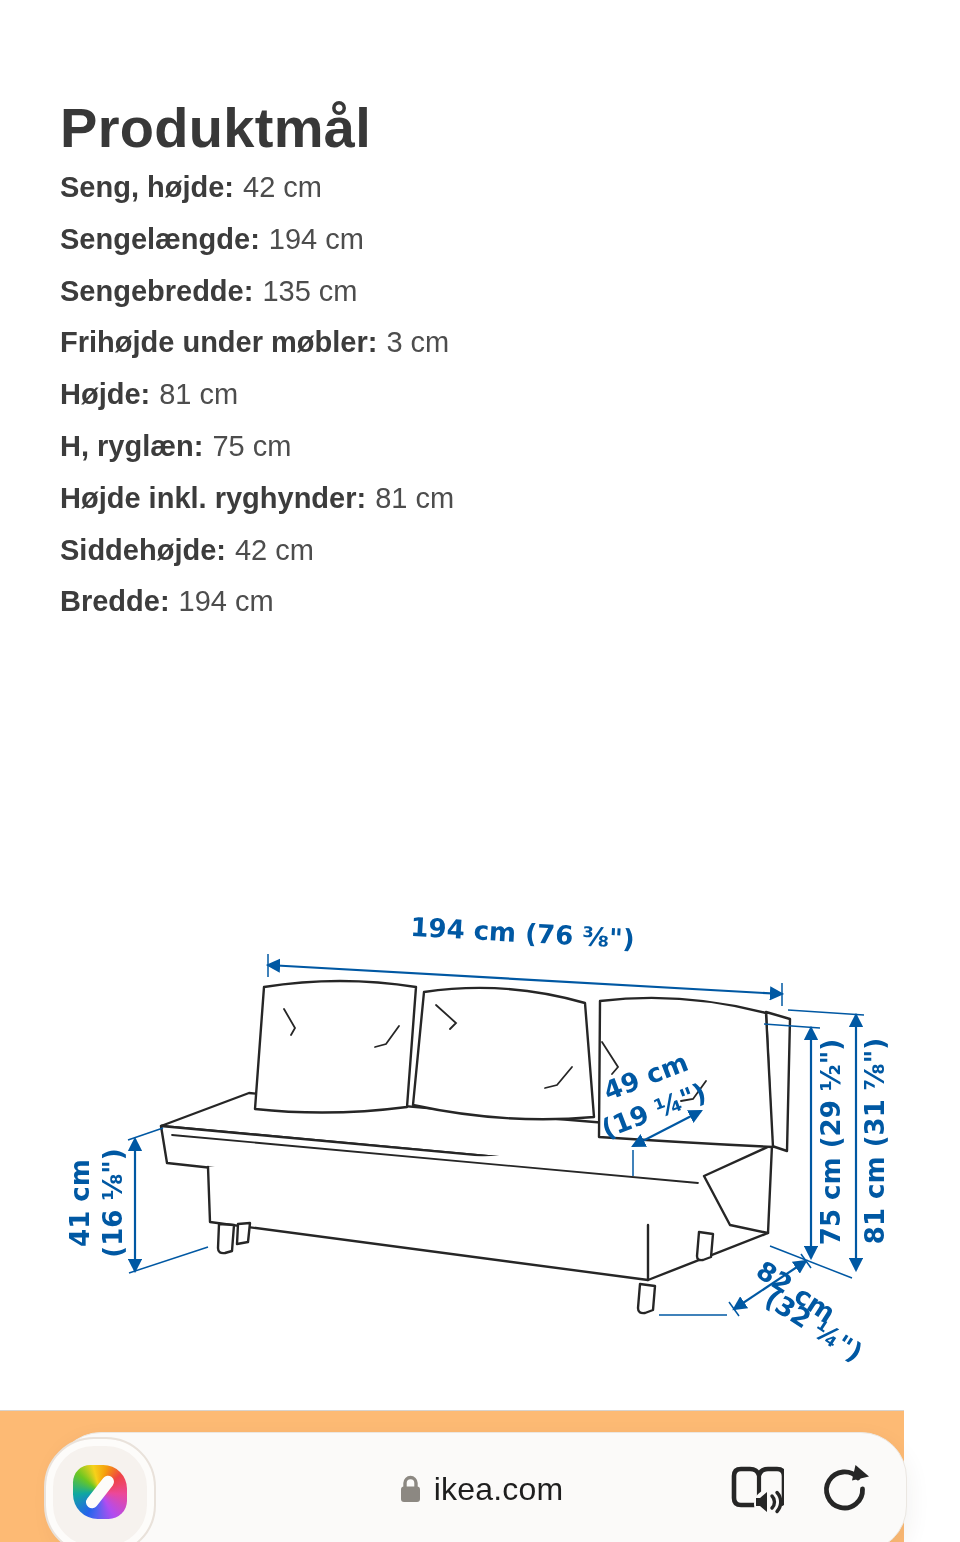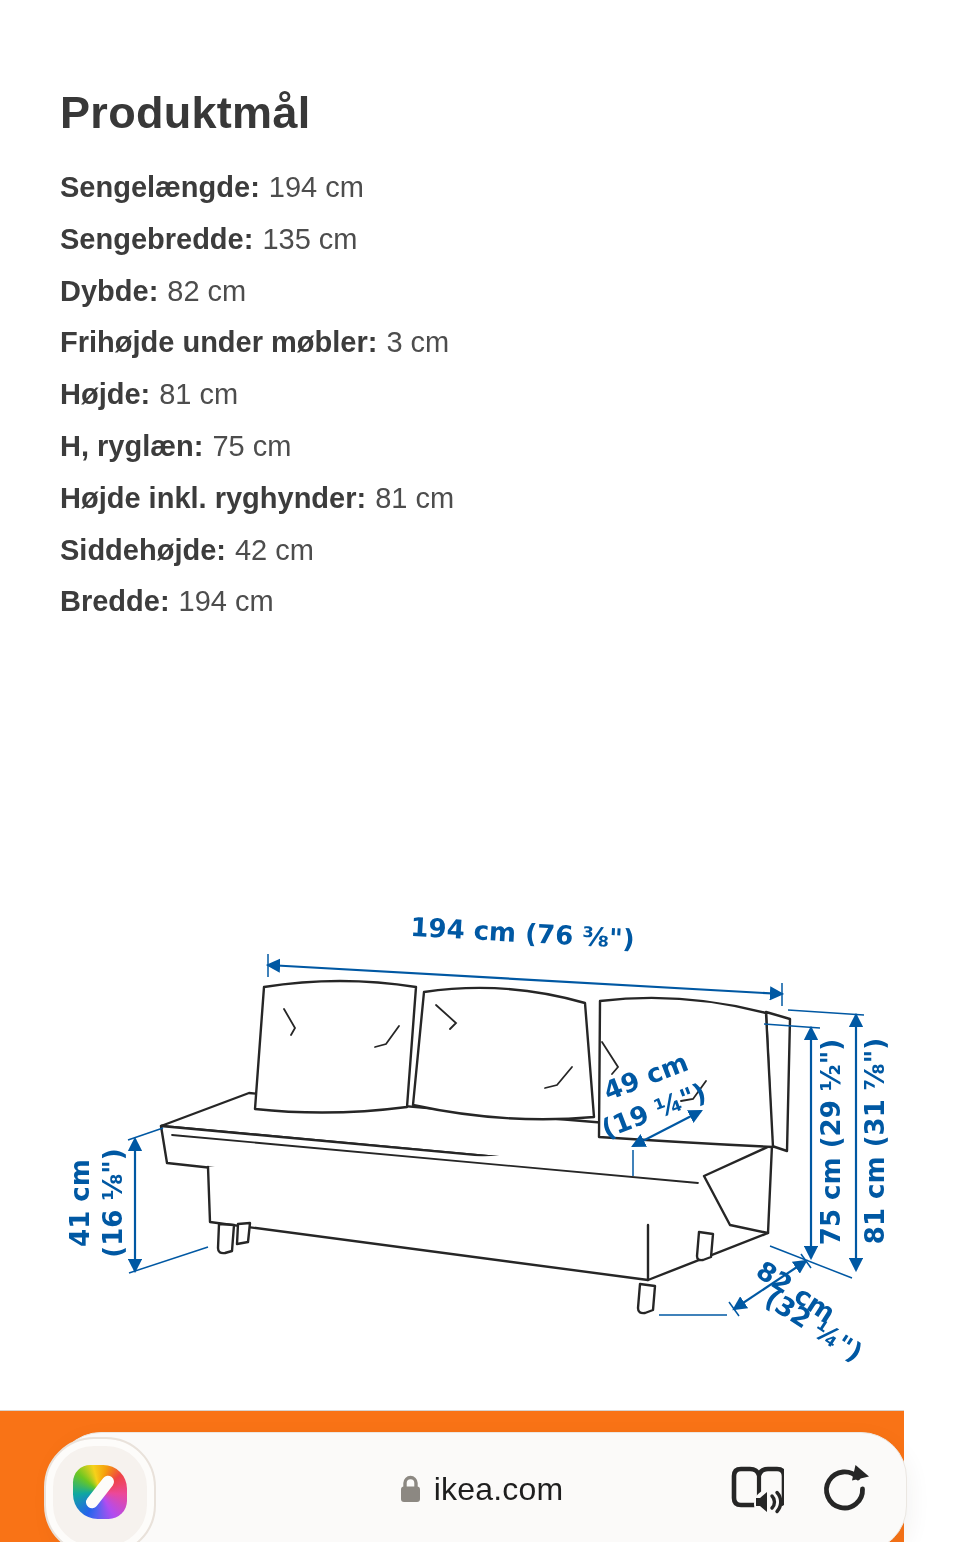--- a/index.html
+++ b/index.html
@@ -4,42 +4,42 @@
 <style>
   html,body{margin:0;padding:0;}
   body{
     width:960px;height:1542px;position:relative;overflow:hidden;
     background:#ffffff;
     font-family:"Liberation Sans",sans-serif;
   }
   
   .page-title{
     position:absolute;left:60px;top:57px;
-    font-size:45px;font-weight:700;color:#383838;letter-spacing:.3px;
+    font-size:56px;font-weight:700;color:#383838;letter-spacing:.3px;
   }
   .dims-list{
     position:absolute;left:60px;top:162px;width:860px;
     font-size:29px;line-height:51.8px;color:#4d4d4d;
   }
   .dim-label{font-weight:700;color:#3c3c3c;margin-right:9px;}
   
   .diagram{position:absolute;left:0;top:895px;width:960px;height:500px;}
   .diagram text{
     font-family:"DejaVu Sans","Liberation Sans",sans-serif;
     font-weight:700;font-size:26px;fill:#0058a3;
   }
   .sofa-line{fill:#ffffff;stroke:#262626;stroke-width:2.4;stroke-linejoin:round;stroke-linecap:round;}
   .sofa-stroke{fill:none;stroke:#262626;stroke-width:2.4;stroke-linejoin:round;stroke-linecap:round;}
   .sofa-thin{fill:none;stroke:#262626;stroke-width:1.8;stroke-linecap:round;}
   .dim-line{stroke:#0058a3;stroke-width:2.2;fill:none;}
   .dim-ext{stroke:#0058a3;stroke-width:1.5;fill:none;}
   
   .bottom-bar{
     position:absolute;left:0;top:1410px;width:904px;height:132px;
-    background:#f97316;border-top:1px solid #d8d3ce;box-sizing:border-box;
+    background:#fdba74;border-top:1px solid #d8d3ce;box-sizing:border-box;
   }
   .address-pill{
     position:absolute;left:55px;top:21px;width:850px;height:118px;
     background:#fbfaf9;border:1px solid #ebe7e2;border-radius:46px;
     box-shadow:0 10px 24px rgba(60,50,40,.08);
   }
   .copilot-btn{
     position:absolute;left:-12px;top:4px;width:112px;height:118px;
     background:#f6f2ee;border:2px solid #e9e2db;border-radius:50px;
     box-shadow:inset 0 0 0 7px #fdfcfa;box-sizing:border-box;cursor:pointer;
@@ -66,23 +66,23 @@
     display:flex;align-items:center;gap:36px;
   }
   .icon-btn{display:flex;align-items:center;justify-content:center;cursor:pointer;background:none;border:none;padding:0;}
 </style>
 </head>
 <body>
 
 <h1 class="page-title">Produktmål</h1>
 
 <div class="dims-list">
+  <div><span class="dim-label">Seng, højde:</span><span class="dim-value">42 cm</span></div>
   <div><span class="dim-label">Sengelængde:</span><span class="dim-value">194 cm</span></div>
   <div><span class="dim-label">Sengebredde:</span><span class="dim-value">135 cm</span></div>
-  <div><span class="dim-label">Dybde:</span><span class="dim-value">82 cm</span></div>
   <div><span class="dim-label">Frihøjde under møbler:</span><span class="dim-value">3 cm</span></div>
   <div><span class="dim-label">Højde:</span><span class="dim-value">81 cm</span></div>
   <div><span class="dim-label">H, ryglæn:</span><span class="dim-value">75 cm</span></div>
   <div><span class="dim-label">Højde inkl. ryghynder:</span><span class="dim-value">81 cm</span></div>
   <div><span class="dim-label">Siddehøjde:</span><span class="dim-value">42 cm</span></div>
   <div><span class="dim-label">Bredde:</span><span class="dim-value">194 cm</span></div>
 </div>
 
 <svg class="diagram" viewBox="0 0 960 500">
   <defs>

